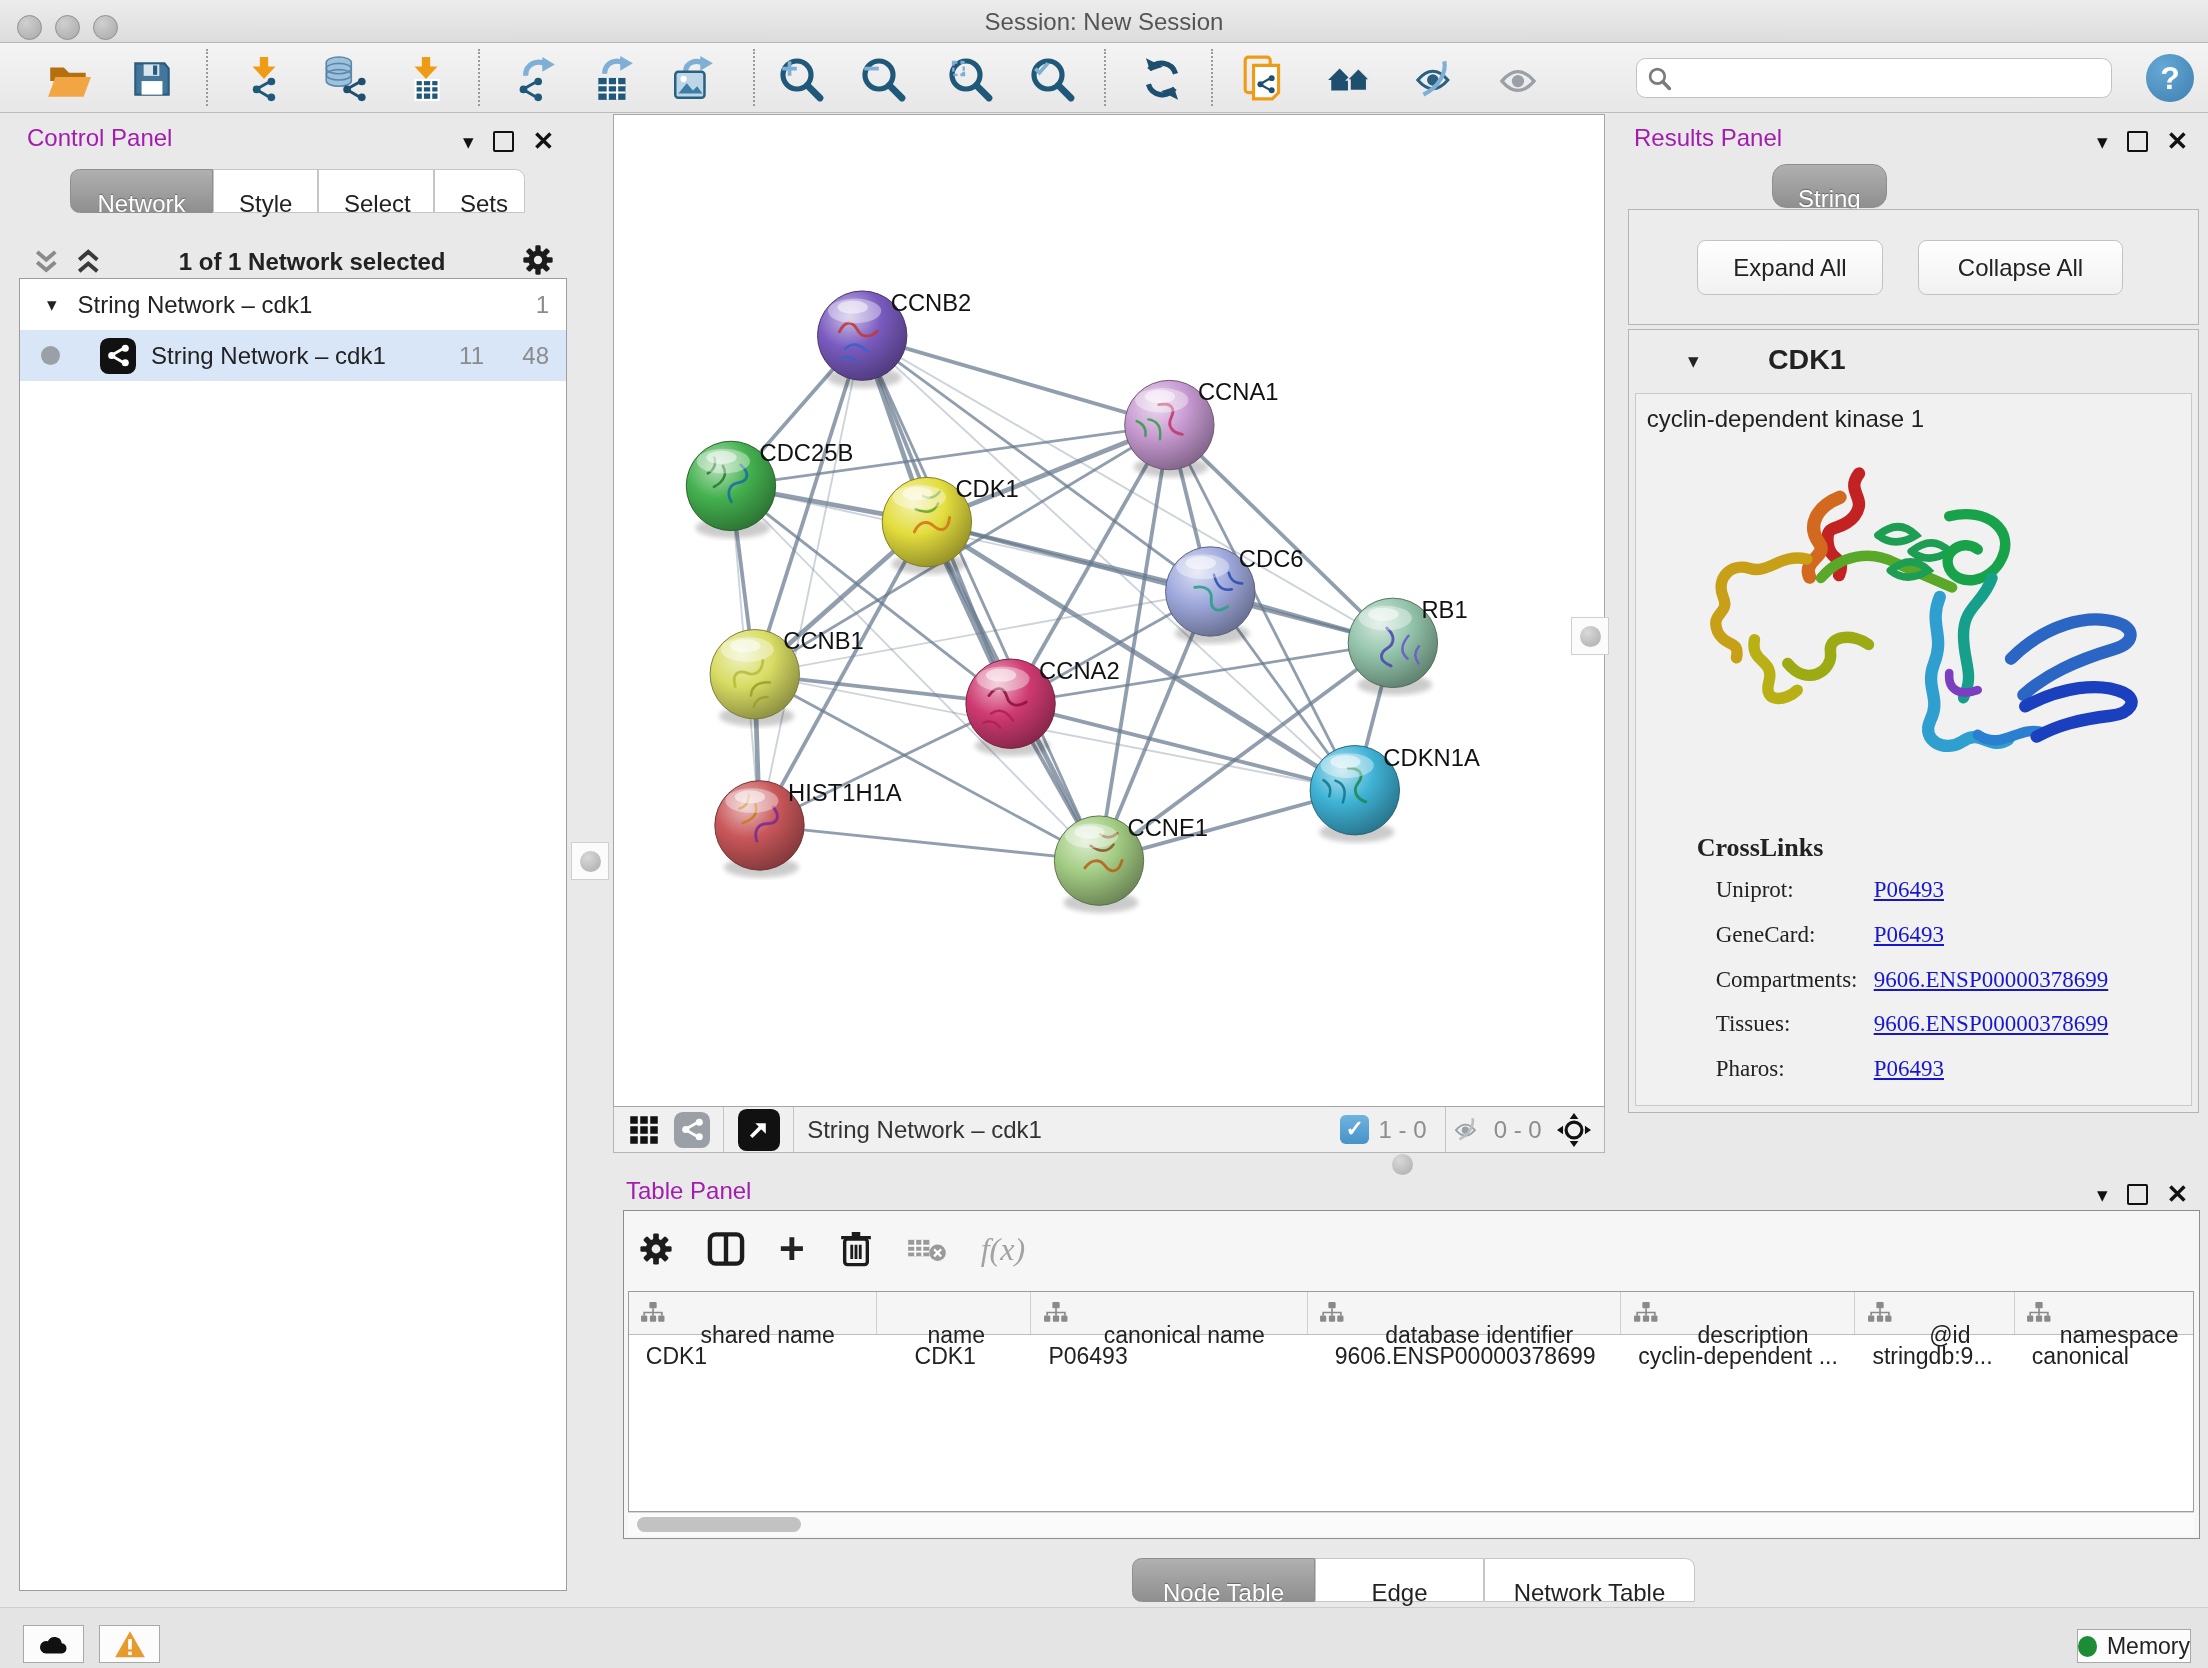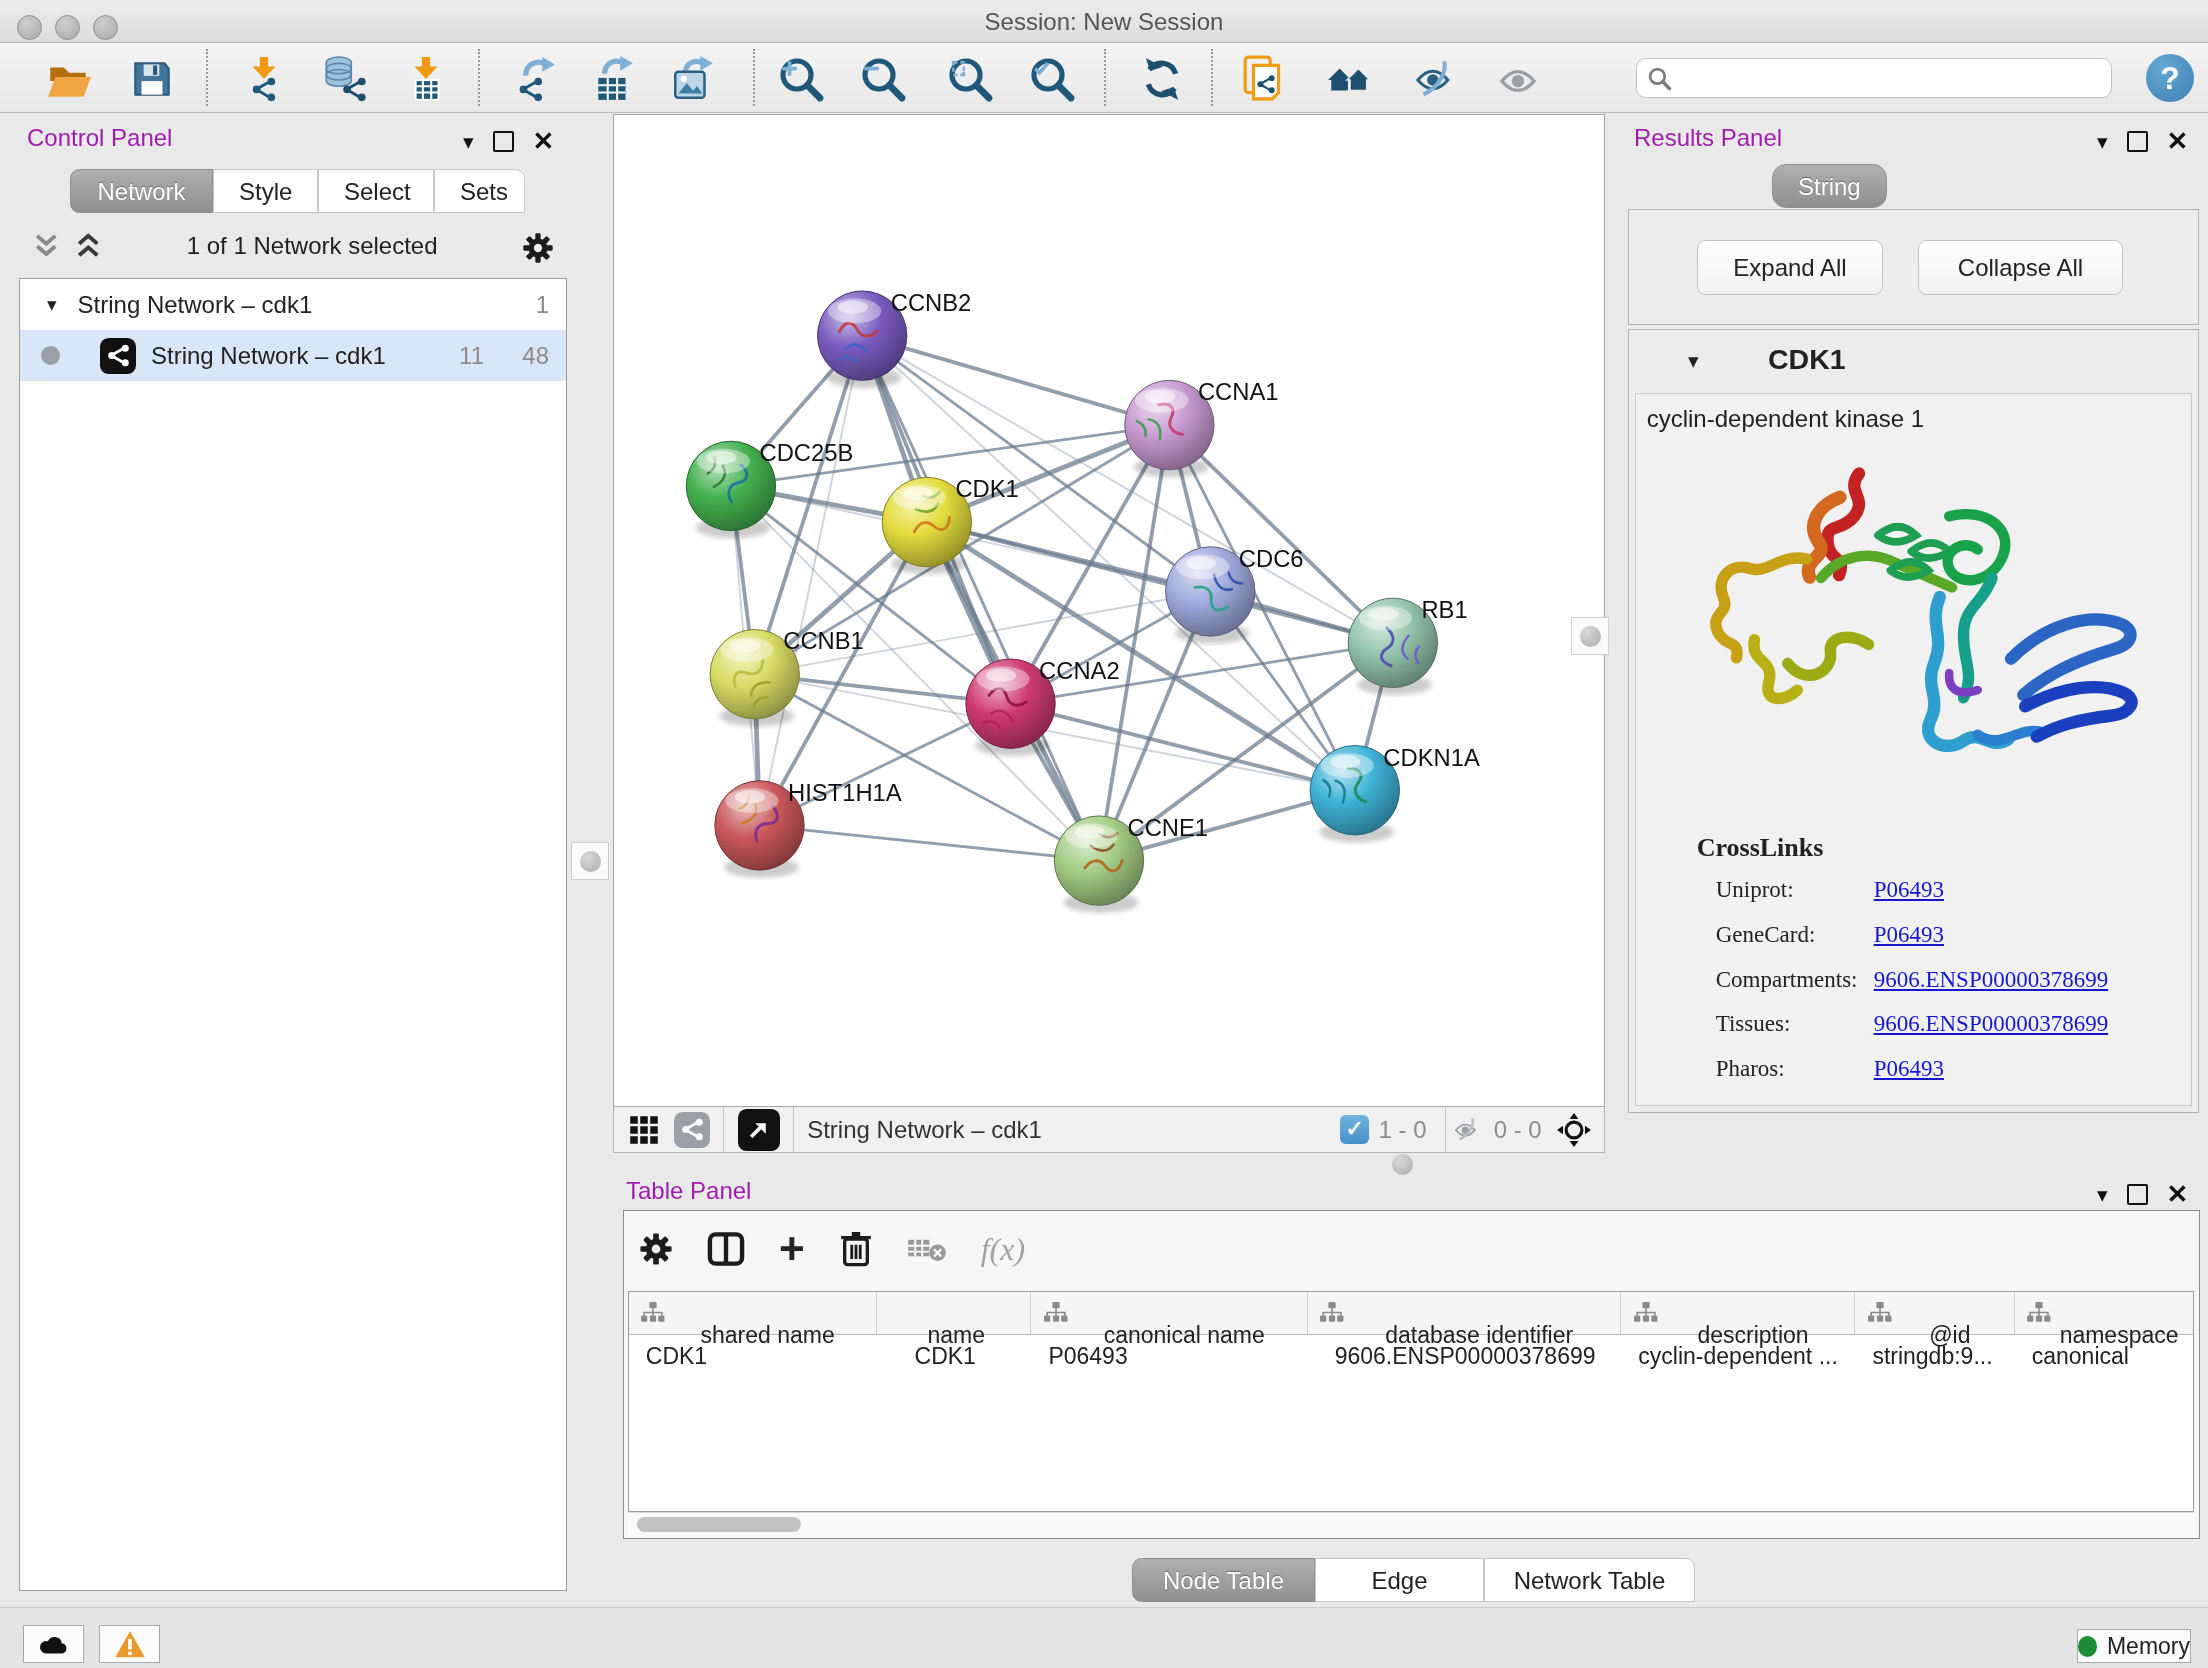--- a/index.html
+++ b/index.html
@@ -26,28 +26,28 @@
   .searchbox input{border:none;outline:none;font-size:23px;flex:1;background:transparent;font-family:"Liberation Sans",sans-serif;}
   .helpbtn{position:absolute;left:2146px;top:11.4px;width:48px;height:48px;border-radius:50%;
     background:radial-gradient(circle at 35% 30%,#66a9d6,#3d7faf);color:#fff;font-size:32px;font-weight:bold;
     text-align:center;line-height:48px;}
   
   .panel-title{font-size:24px;color:#a21caf;}
   .ph-icons{position:absolute;display:flex;align-items:center;gap:19px;}
   .ph-arrow{font-size:21px;color:#111;}
   .ph-float{width:17px;height:17px;border:2.9px solid #111;border-radius:1.9px;}
   .ph-close{font-size:26px;font-weight:bold;color:#111;}
-  .tab{height:44px;line-height:44px;padding:0 25px;background:#fff;border:1px solid #c6c6c6;
+  .tab{height:44px;line-height:44px;padding:12px 25px;background:#fff;border:1px solid #c6c6c6;
     font-size:24px;text-align:center;box-sizing:border-box;}
   .tab.last{border-radius:0 9.5px 0 0;}
   .tab.sel{background:linear-gradient(#b0b0b0,#8f8f8f);color:#fff;text-shadow:0 -1px 1px rgba(0,0,0,.35);border-color:#8f8f8f;border-radius:9.5px 0 0 9.5px;}
   .tab.sel-b{background:linear-gradient(#b0b0b0,#8f8f8f);color:#fff;text-shadow:0 -1px 1px rgba(0,0,0,.35);border-color:#8f8f8f;border-radius:9.5px 0 0 9.5px;}
   
   .cp-tabs{left:70px;top:169px;display:flex;}
-  .cp-subhdr{left:19px;top:232px;width:548px;height:44px;display:flex;align-items:flex-start;}
+  .cp-subhdr{left:19px;top:232px;width:548px;height:44px;display:flex;align-items:flex-end;font-weight:bold;}
   .cp-tree{left:19px;top:278px;width:548px;height:1313px;background:#fff;border:1px solid #9d9d9d;box-sizing:border-box;}
   .tree-row{position:relative;height:51px;display:flex;align-items:center;font-size:24px;}
   .tree-row.selrow{background:#d9e6f8;}
   .tree-count{position:absolute;color:#8b8b8b;}
   .share-tile{width:36px;height:36px;border-radius:8.6px;background:#111;display:flex;align-items:center;justify-content:center;}
   .share-tile.gray{background:#9aa0a6;}
   
   .net-canvas{left:613px;top:114px;width:992px;height:993px;background:#fff;border:1px solid #a5a5a5;box-sizing:border-box;}
   .net-footer{left:613px;top:1107px;width:992px;height:46px;background:#f0f0f0;
     border:1px solid #b5b5b5;border-top:none;box-sizing:border-box;display:flex;align-items:center;}

